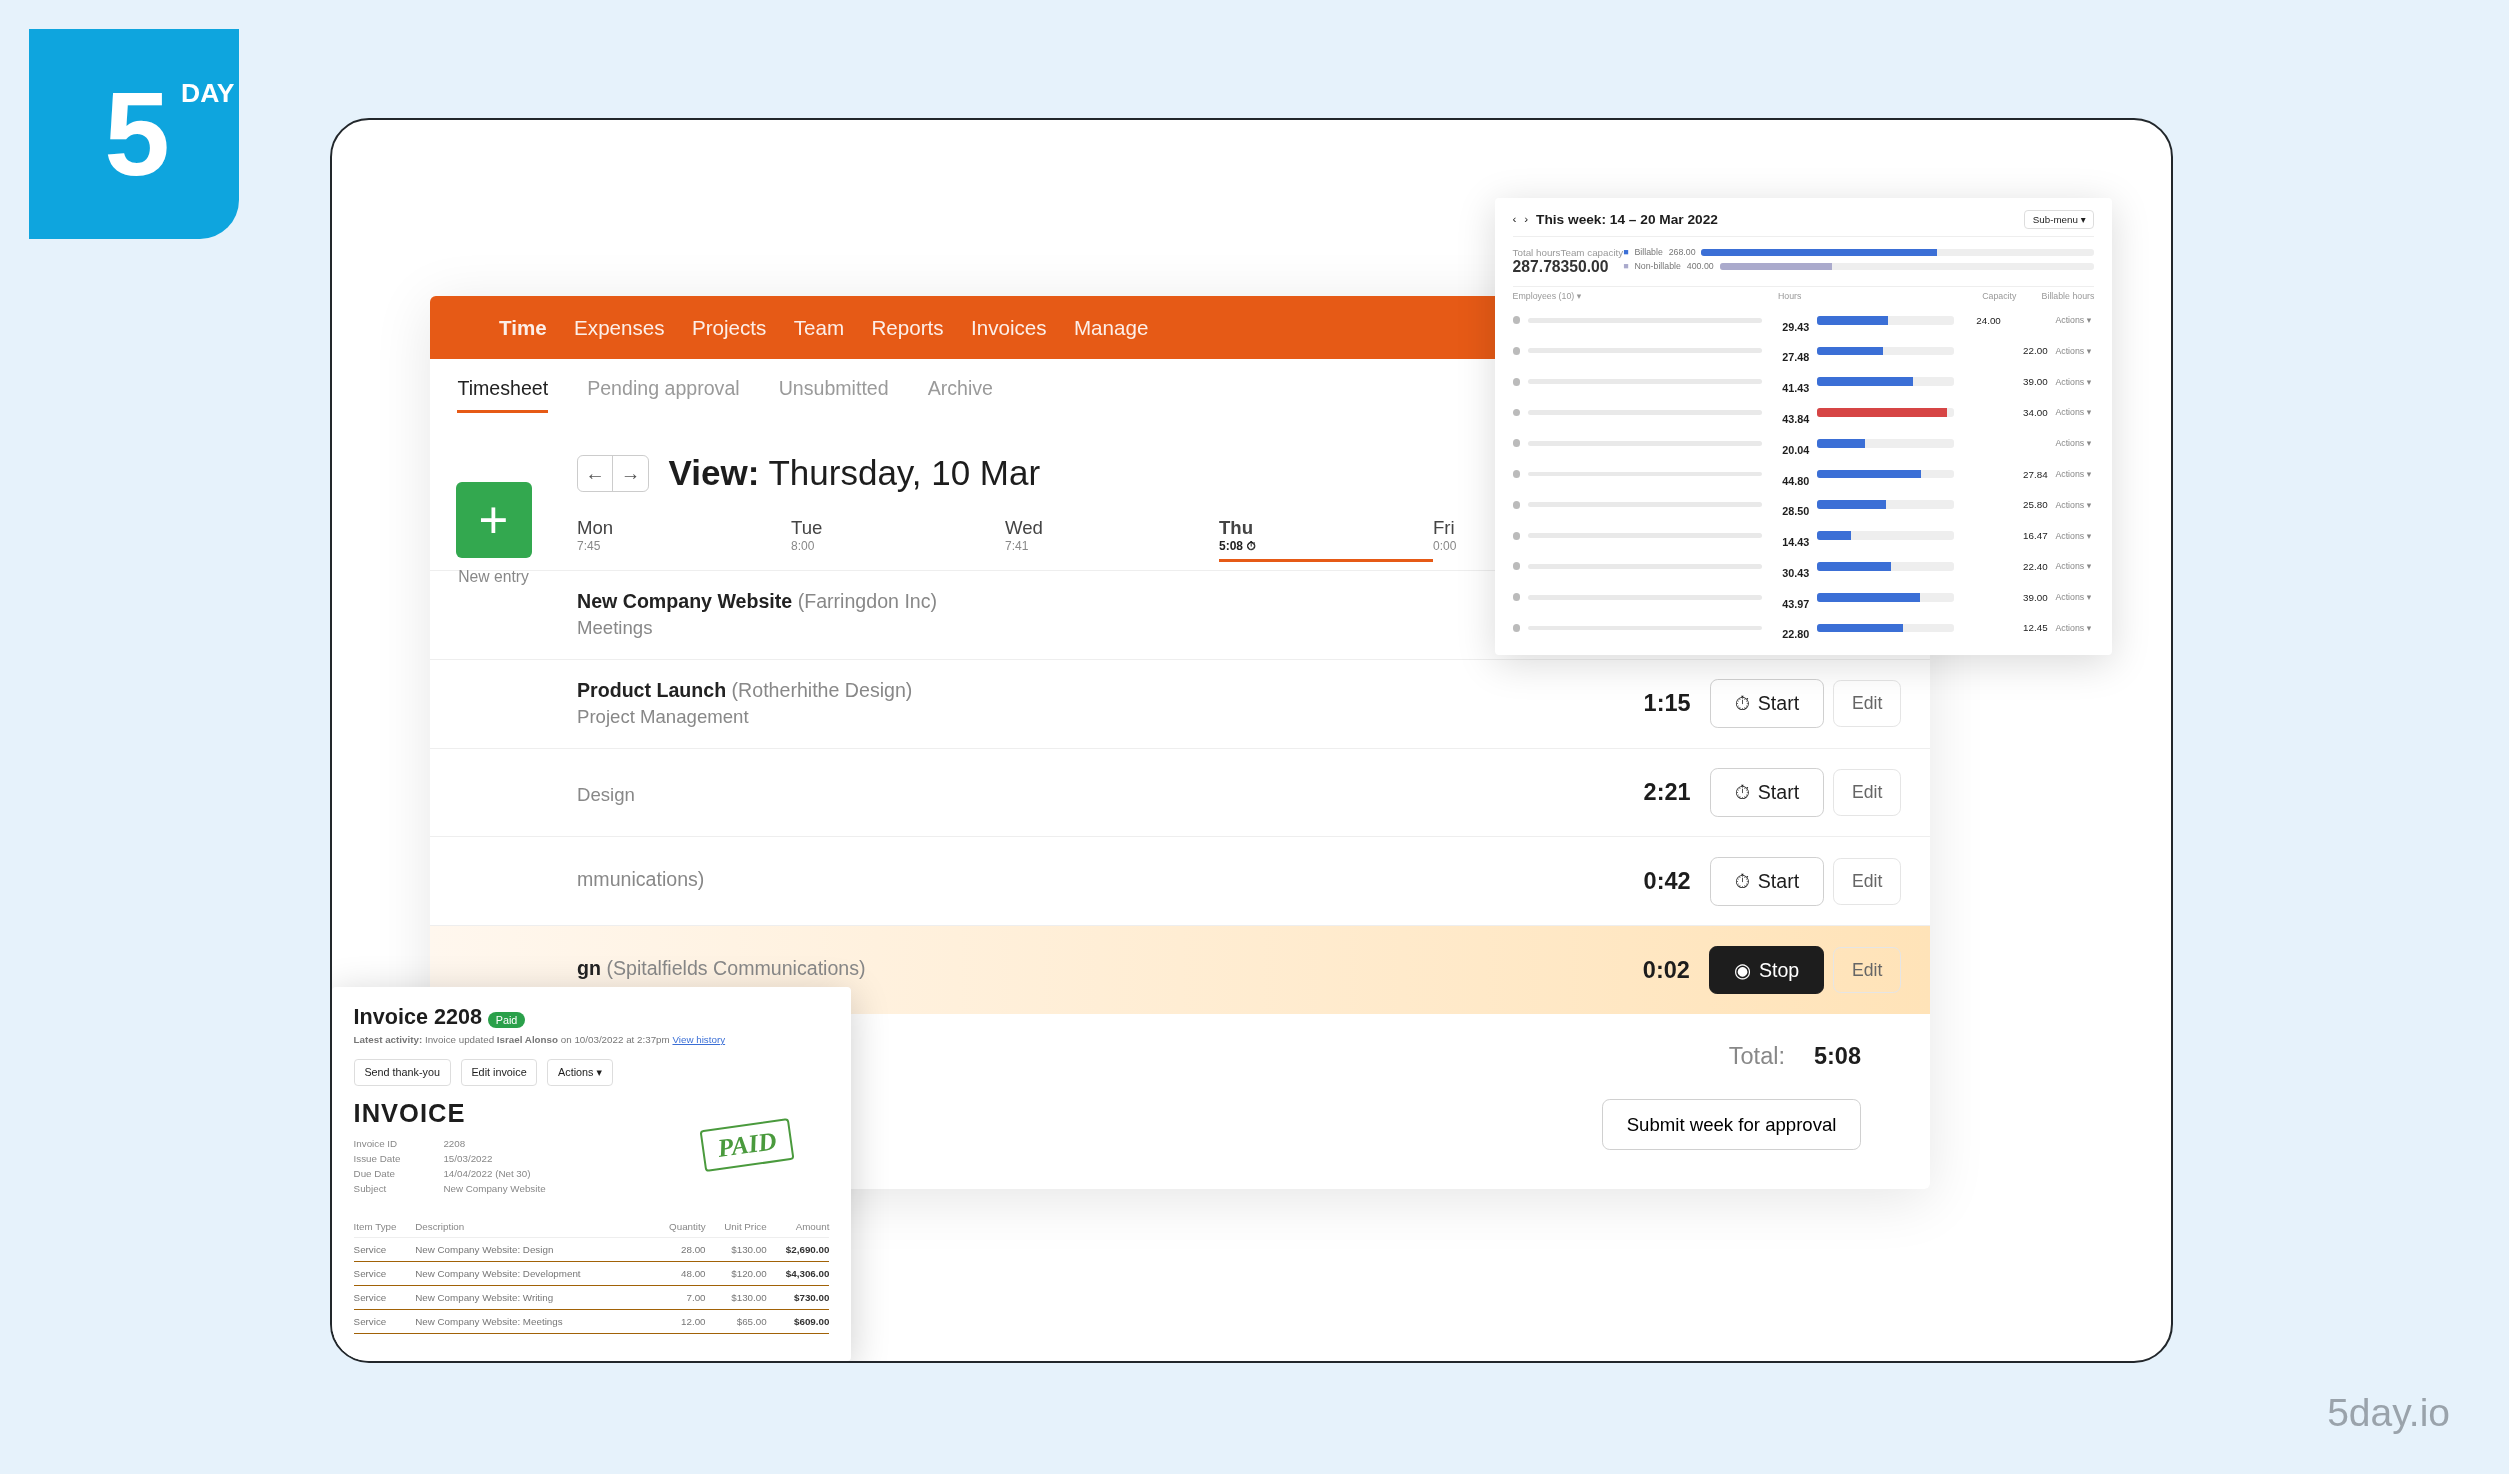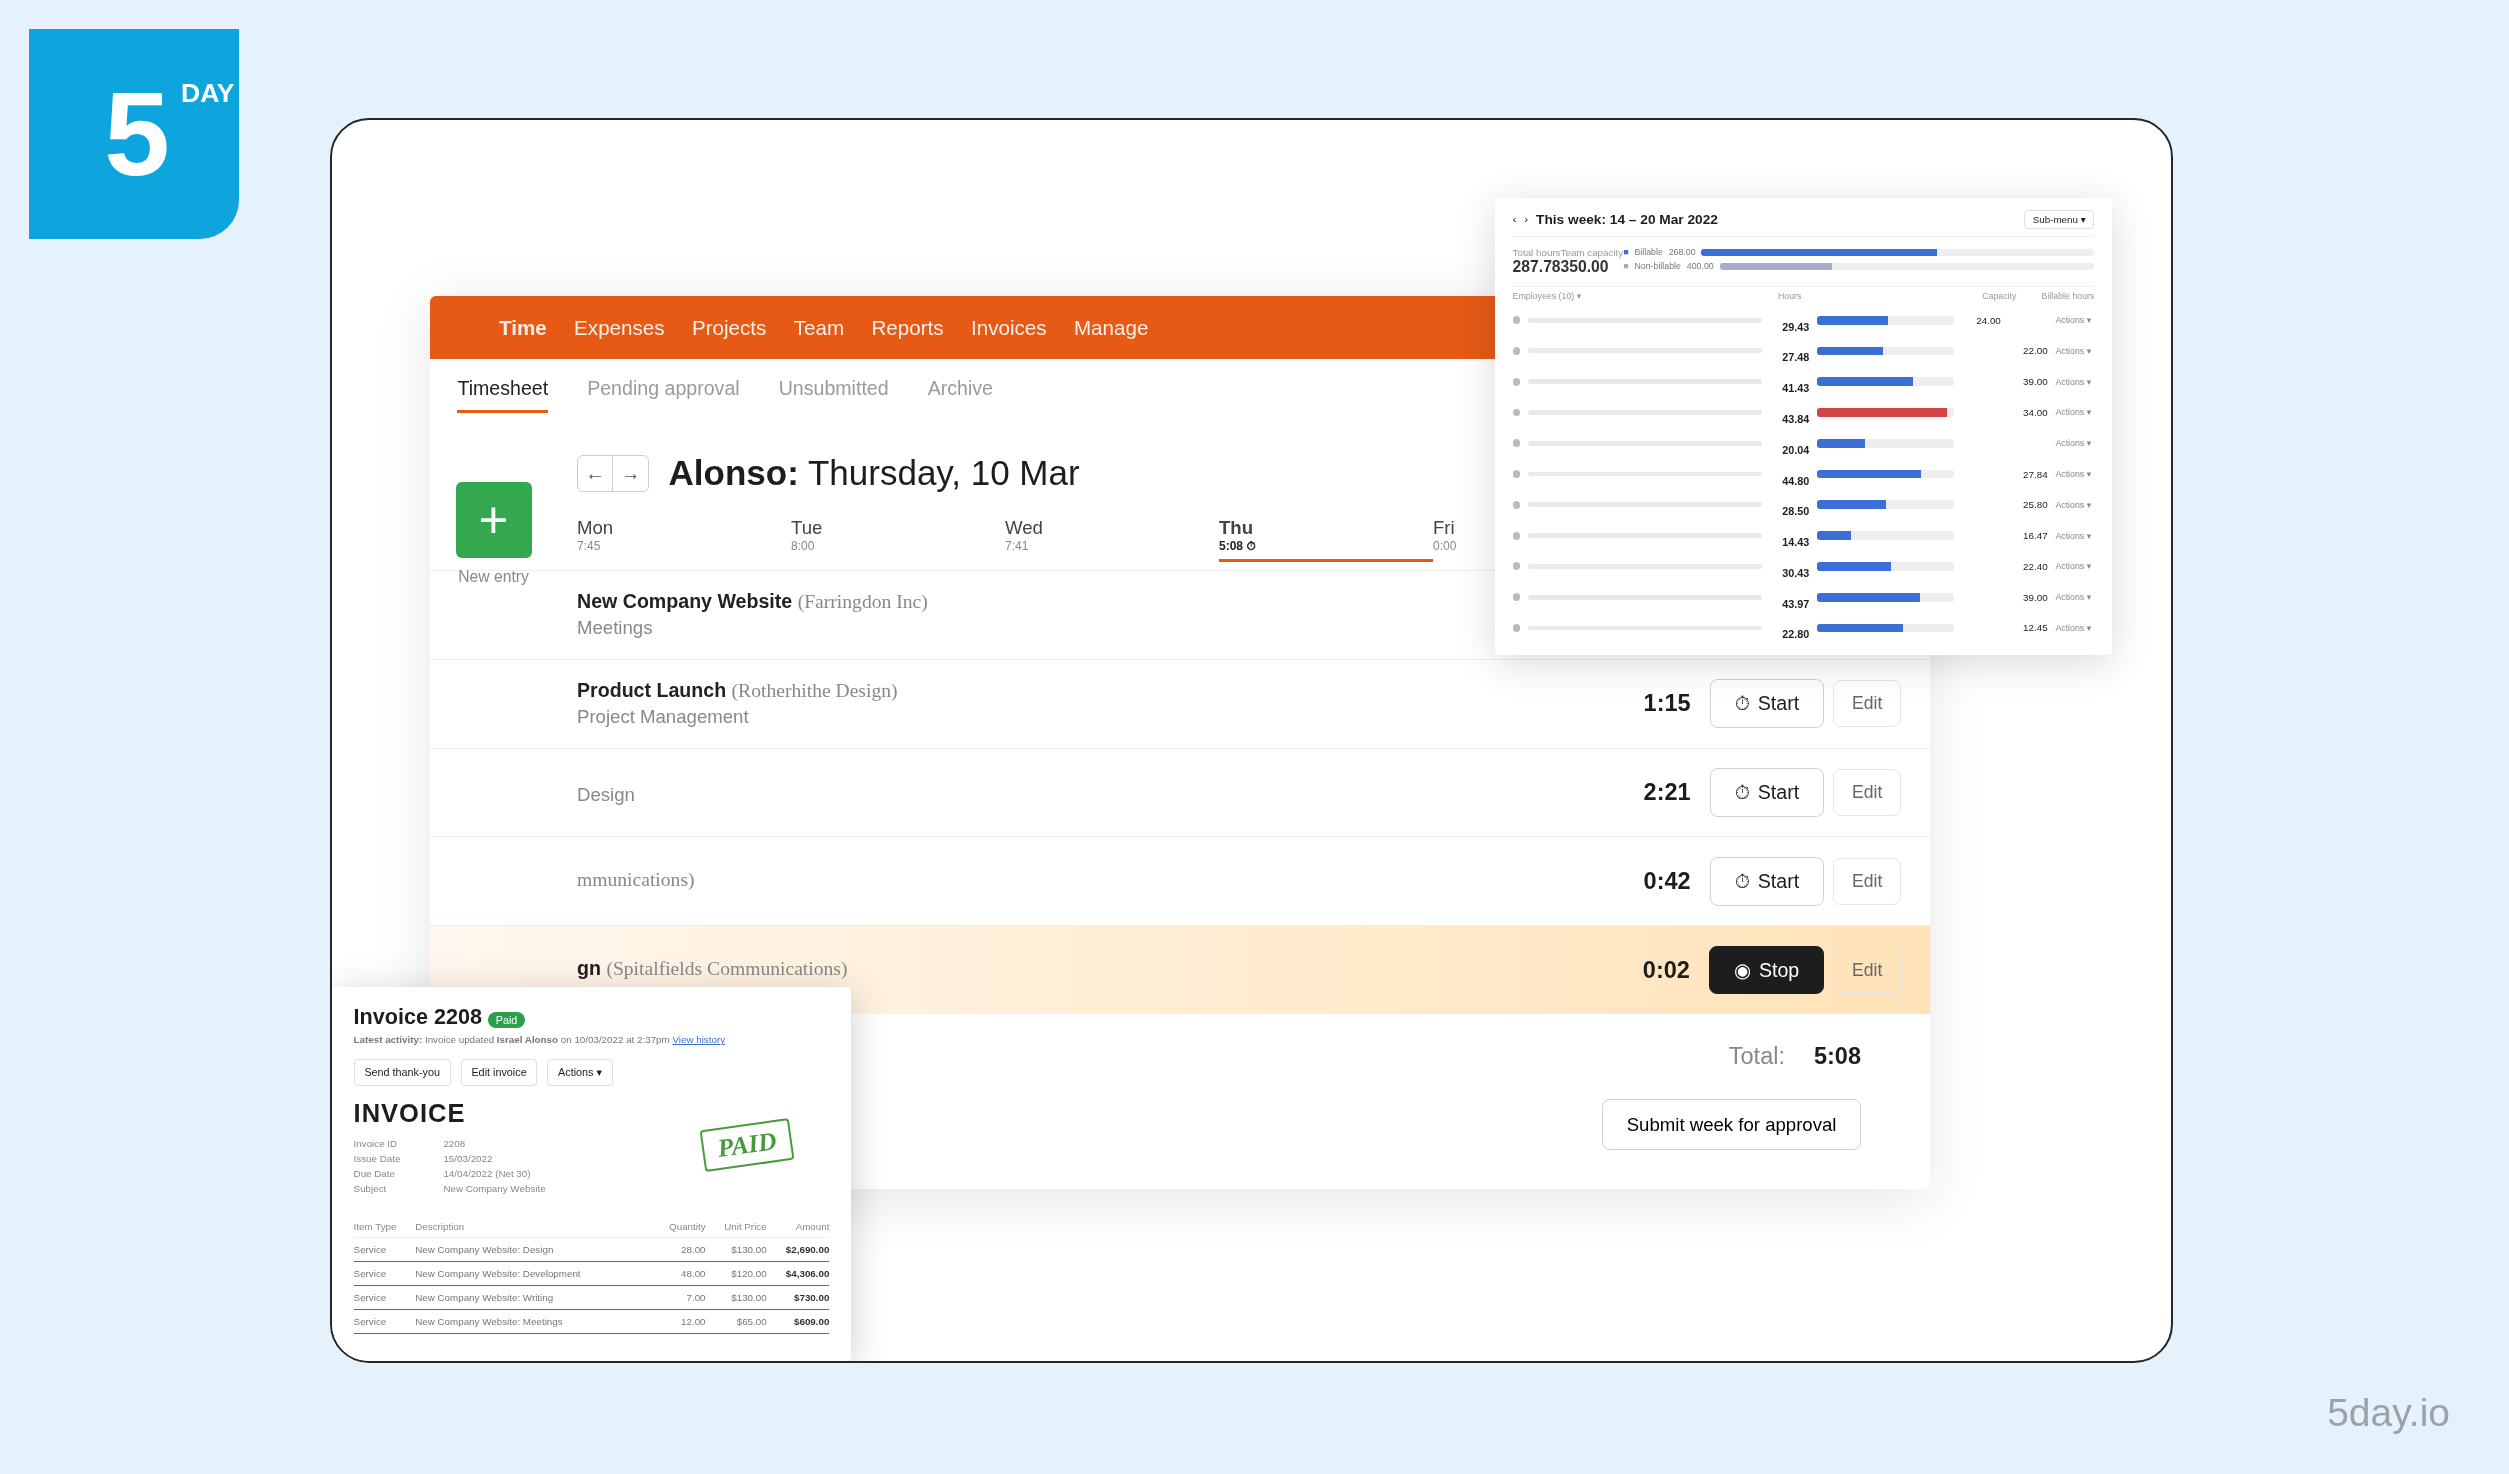--- a/index.html
+++ b/index.html
@@ -82,21 +82,21 @@
   .ts-day .h.bold { color:#222; font-weight:700;}
   .ts-day.active { border-bottom:3.9px solid #e65a16; padding-bottom:5.9px;}
   .ts-entry {
     display:flex; align-items:center;
     padding: 19.6px 29px 19.6px 147px;
     border-top:1px solid #eee;
   }
   .ts-entry.running { background: linear-gradient(90deg, #fff7ee, #ffe3b8);}
   .ts-entry .meta { flex:1; font-size:19.6px;}
   .ts-entry .meta .p { color:#222; font-weight:700;}
-  .ts-entry .meta .c { color:#888;font-family:Liberation Serif, serif;}
+  .ts-entry .meta .c { color:#888;}
   .ts-entry .meta .t { color:#888; font-size:18.6px; margin-top:3.9px;}
   .ts-entry .dur { font-size:23.5px; font-weight:700; width:88px; text-align:right;}
   .startbtn, .stopbtn {
     margin-left: 19.6px;
     padding: 11.8px 23.5px;
     border:1px solid #d0d0d0;
     border-radius:7.8px;
     font-size:19.6px;
     display:flex; align-items:center; gap:7.8px;
     background:#fff;
@@ -201,21 +201,21 @@
       <span>Unsubmitted</span>
       <span>Archive</span>
     </div>
 
     <div class="ts-dateheader">
       <div class="arrowbox">
         <span>←</span>
         <span>→</span>
       </div>
       <h1>
-        <b>Alonso:</b>
+        <b>View:</b>
         <span>Thursday, 10 Mar</span>
       </h1>
     </div>
 
     <div class="ts-addblock">
       <div class="ts-addbtn">+</div>
       <div class="ts-addlbl">New entry</div>
     </div>
 
     <div class="ts-days">

